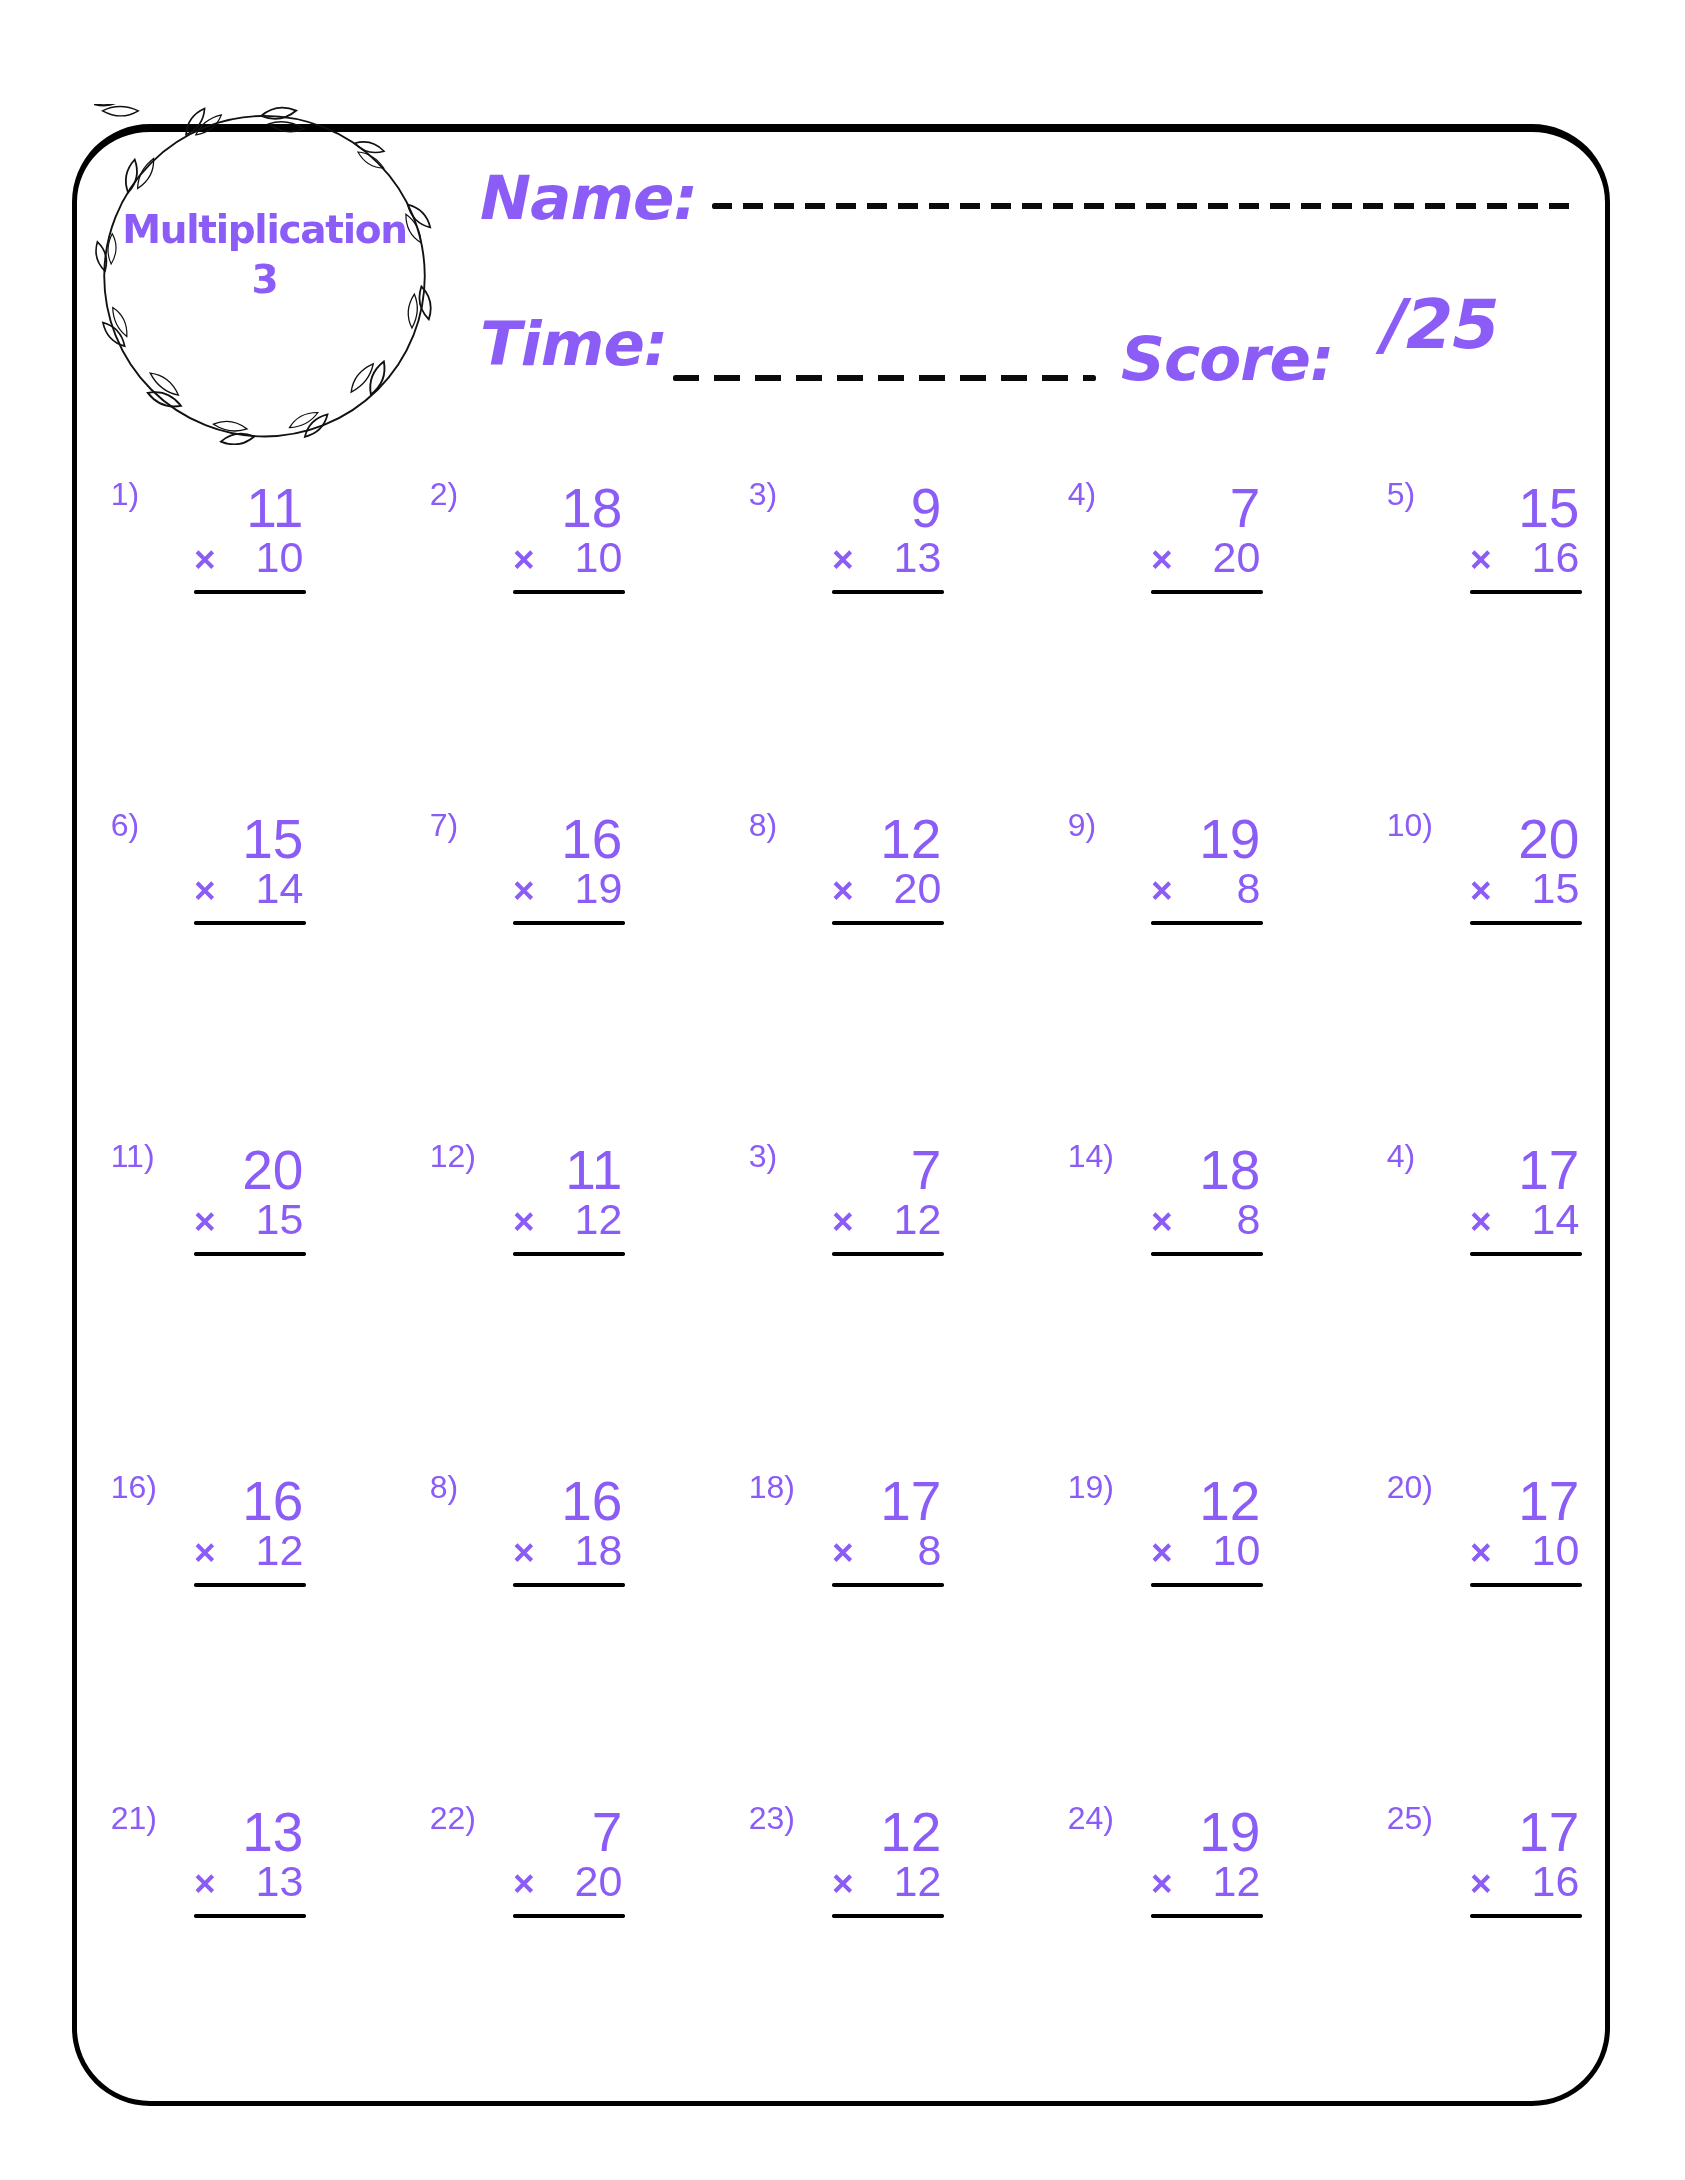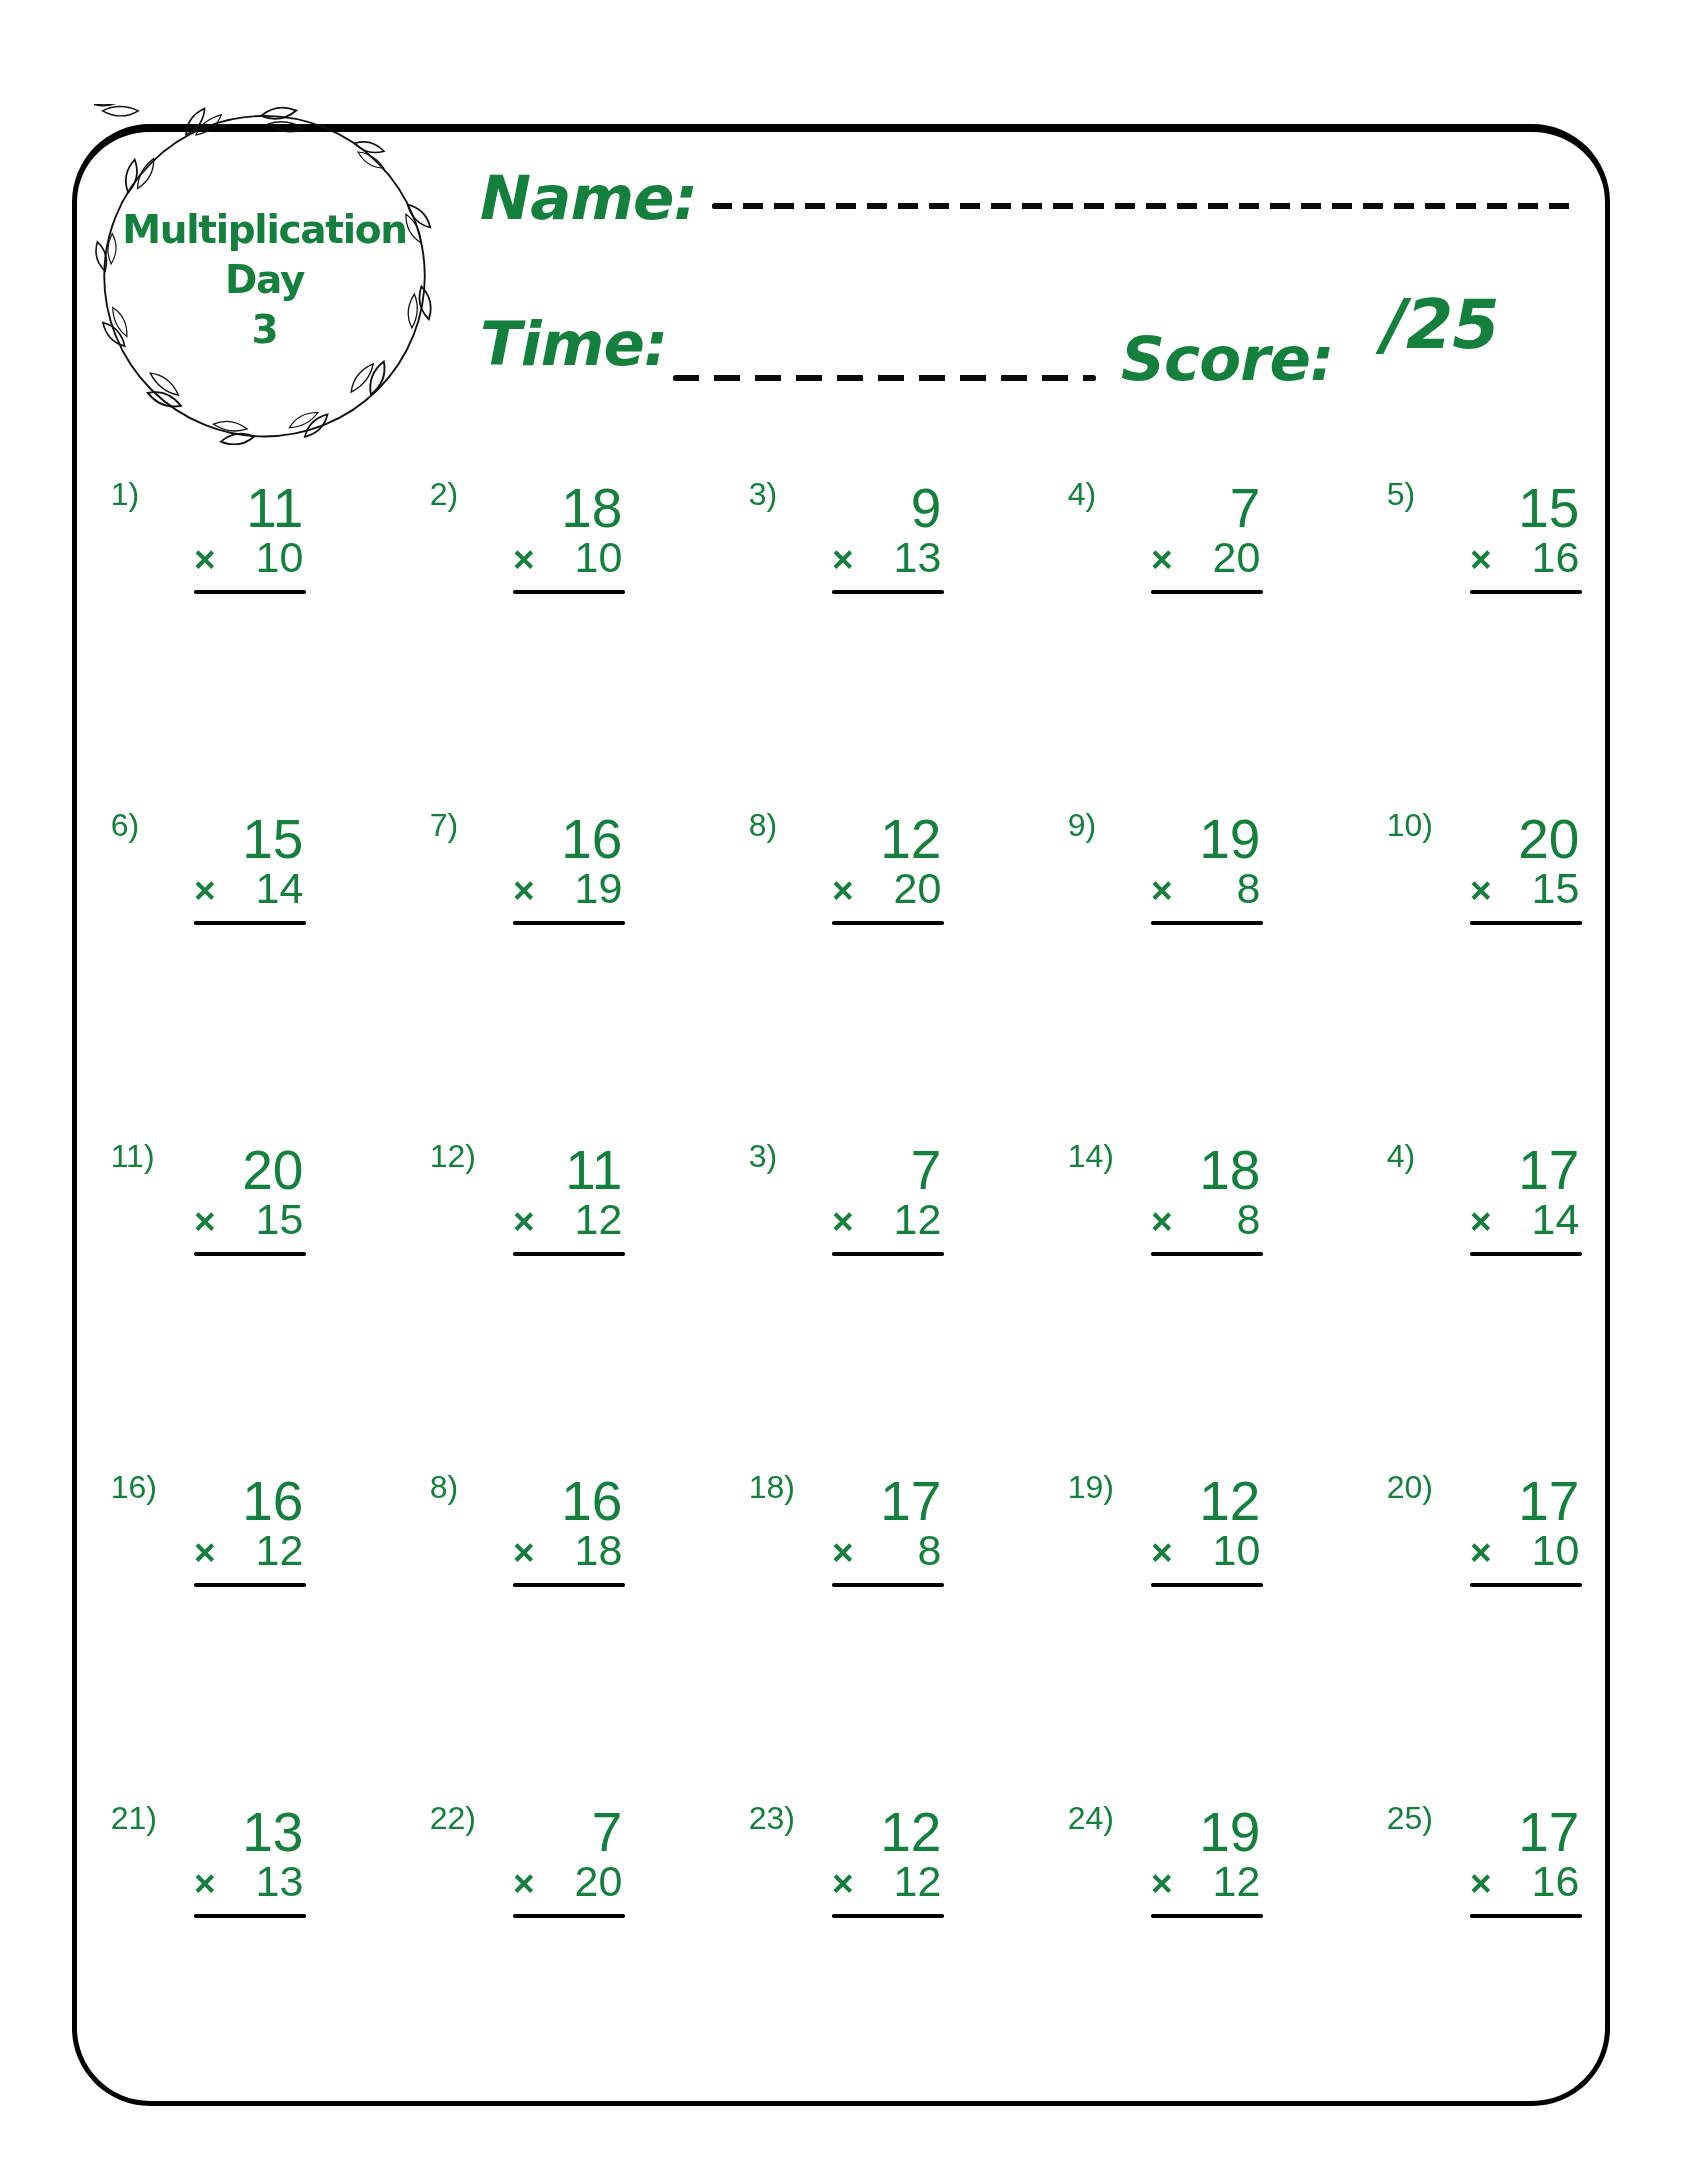--- a/index.html
+++ b/index.html
@@ -1,16 +1,16 @@
 <!DOCTYPE html>
 <html style="font-size:13.6px"><head>
 <meta charset="utf-8">
 <style>
   html,body{margin:0;padding:0;background:#fff;}
-  #page{position:relative;width:1686px;height:2181px;background:#ffffff;color:#15803d;
+  #page{position:relative;width:1686px;height:2181px;background:#ffffff;color:#8b5cf6;
         font-family:"Liberation Sans",sans-serif;overflow:hidden;}
   .frame{position:absolute;left:72px;top:124px;width:1538px;height:1982px;
          border:5.1px solid #000;border-top-width:8.5px;border-radius:78px;box-sizing:border-box;}
   
   .badge{position:absolute;left:94px;top:104px;width:341px;height:341px;}
   .badge svg{position:absolute;left:0;top:0;}
   .badge-text{position:absolute;left:0;right:0;top:101px;text-align:center;
               font-family:"DejaVu Sans",sans-serif;font-weight:bold;
               font-size:39px;line-height:50px;letter-spacing:-1.3px;}
   
@@ -62,21 +62,20 @@
         <use href="#lv" transform="translate(188,390) rotate(-172) scale(0.95)"></use>
         <use href="#lv" transform="translate(274,364) rotate(152) scale(0.9)"></use>
         <use href="#lv" transform="translate(340,302) rotate(128)"></use>
         <use href="#lv" transform="translate(384,214) rotate(94) scale(0.95)"></use>
         <use href="#lv" transform="translate(368,118) rotate(62) scale(0.9)"></use>
         <use href="#lv" transform="translate(306,46) rotate(32) scale(0.85)"></use>
       </g>
     </svg>
     <div class="badge-text">
       <div>Multiplication</div>
-      <div>Day</div>
       <div>3</div>
     </div>
   </div>
 
   <div class="hlabel name-label">Name:</div>
   <div class="dashline name-dash"></div>
 
   <div class="hlabel time-label">Time:</div>
   <div class="dashline time-dash"></div>
 

